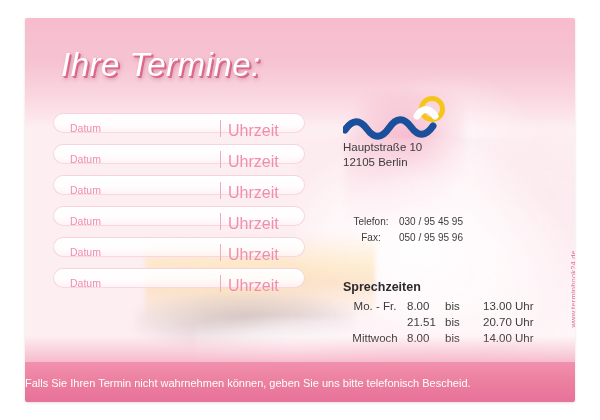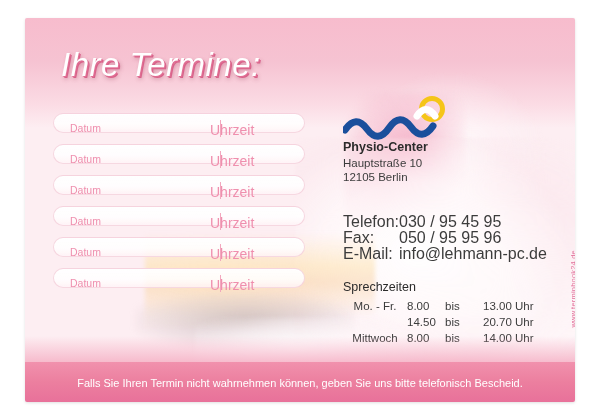--- a/index.html
+++ b/index.html
@@ -151,23 +151,23 @@
   .row .sep {
     position: absolute;
     left: 166px;
     top: 6px;
     width: 1px;
     height: 17px;
     background: #f2a8be;
   }
   .row .uhrzeit {
     position: absolute;
-    left: 156px;
+    left: 174px;
     top: 8px;
-    font-size: 14px;
+    font-size: 16px;
     color: #ef8fae;
   }
 
   
   .logo {
     position: absolute;
     left: 318px;
     top: 78px;
     width: 112px;
     height: 46px;
@@ -187,32 +187,33 @@
     font-weight: bold;
     font-size: 12.5px;
     color: #2b2b2b;
     margin-bottom: 1px;
   }
   .contact {
     position: absolute;
     left: 318px;
     top: 196px;
     width: 230px;
-    font-size: 16px;
+    font-size: 10px;
     line-height: 16px;
     color: #3c3c3c;
+    text-align: center;
   }
   .contact .line { display: flex; }
   .contact .lbl { width: 56px; flex: 0 0 56px; }
   .hours-title {
     position: absolute;
     left: 318px;
     top: 262px;
     font-size: 12.5px;
-    font-weight: normal;
+    font-weight: bold;
     color: #2b2b2b;
   }
   .hours {
     position: absolute;
     left: 318px;
     top: 280px;
     width: 230px;
     font-size: 11.5px;
     line-height: 16px;
     color: #3c3c3c;
@@ -220,21 +221,21 @@
   .hours .line { display: flex; }
   .hours .day { width: 64px; flex: 0 0 64px; text-align: center; }
   .hours .from { width: 38px; flex: 0 0 38px; }
 
   
   .footer-text {
     position: absolute;
     left: 0;
     bottom: 13px;
     width: 100%;
-    text-align: center;
+    text-align: left;
     color: #ffffff;
     font-size: 11px;
   }
   
   .side-url {
     position: absolute;
     right: 6px;
     top: 232px;
     font-size: 7.5px;
     color: #e1719a;
@@ -301,52 +302,47 @@
 
   <div class="logo">
     <svg width="112" height="46" viewBox="0 0 112 46">
       <circle cx="89" cy="13" r="10.5" fill="none" stroke="#f5c518" stroke-width="5"></circle>
       <path d="M74 20 q9 -13 18 0" fill="none" stroke="#ffffff" stroke-width="7" stroke-linecap="round"></path>
       <path d="M2 34 q11 -16 22 -1 q11 15 22 -1 q11 -16 22 -1 q11 15 22 -1" fill="none" stroke="#1a4f9c" stroke-width="7" stroke-linecap="round" stroke-linejoin="round"></path>
     </svg>
   </div>
 
   <div class="info">
-    <div class="name">Physio-Center</div>
     <div>Hauptstraße 10</div>
     <div>12105 Berlin</div>
   </div>
 
   <div class="contact">
     <div class="line">
       <span class="lbl">Telefon:</span>
       <span>030 / 95 45 95</span>
     </div>
     <div class="line">
       <span class="lbl">Fax:</span>
       <span>050 / 95 95 96</span>
-    </div>
-    <div class="line">
-      <span class="lbl">E-Mail:</span>
-      <span>info@lehmann-pc.de</span>
     </div>
   </div>
 
   <div class="hours-title">Sprechzeiten</div>
 
   <div class="hours">
     <div class="line">
       <span class="day">Mo. - Fr.</span>
       <span class="from">8.00</span>
       <span class="from">bis</span>
       <span>13.00 Uhr</span>
     </div>
     <div class="line">
       <span class="day"></span>
-      <span class="from">14.50</span>
+      <span class="from">21.51</span>
       <span class="from">bis</span>
       <span>20.70 Uhr</span>
     </div>
     <div class="line">
       <span class="day">Mittwoch</span>
       <span class="from">8.00</span>
       <span class="from">bis</span>
       <span>14.00 Uhr</span>
     </div>
   </div>

